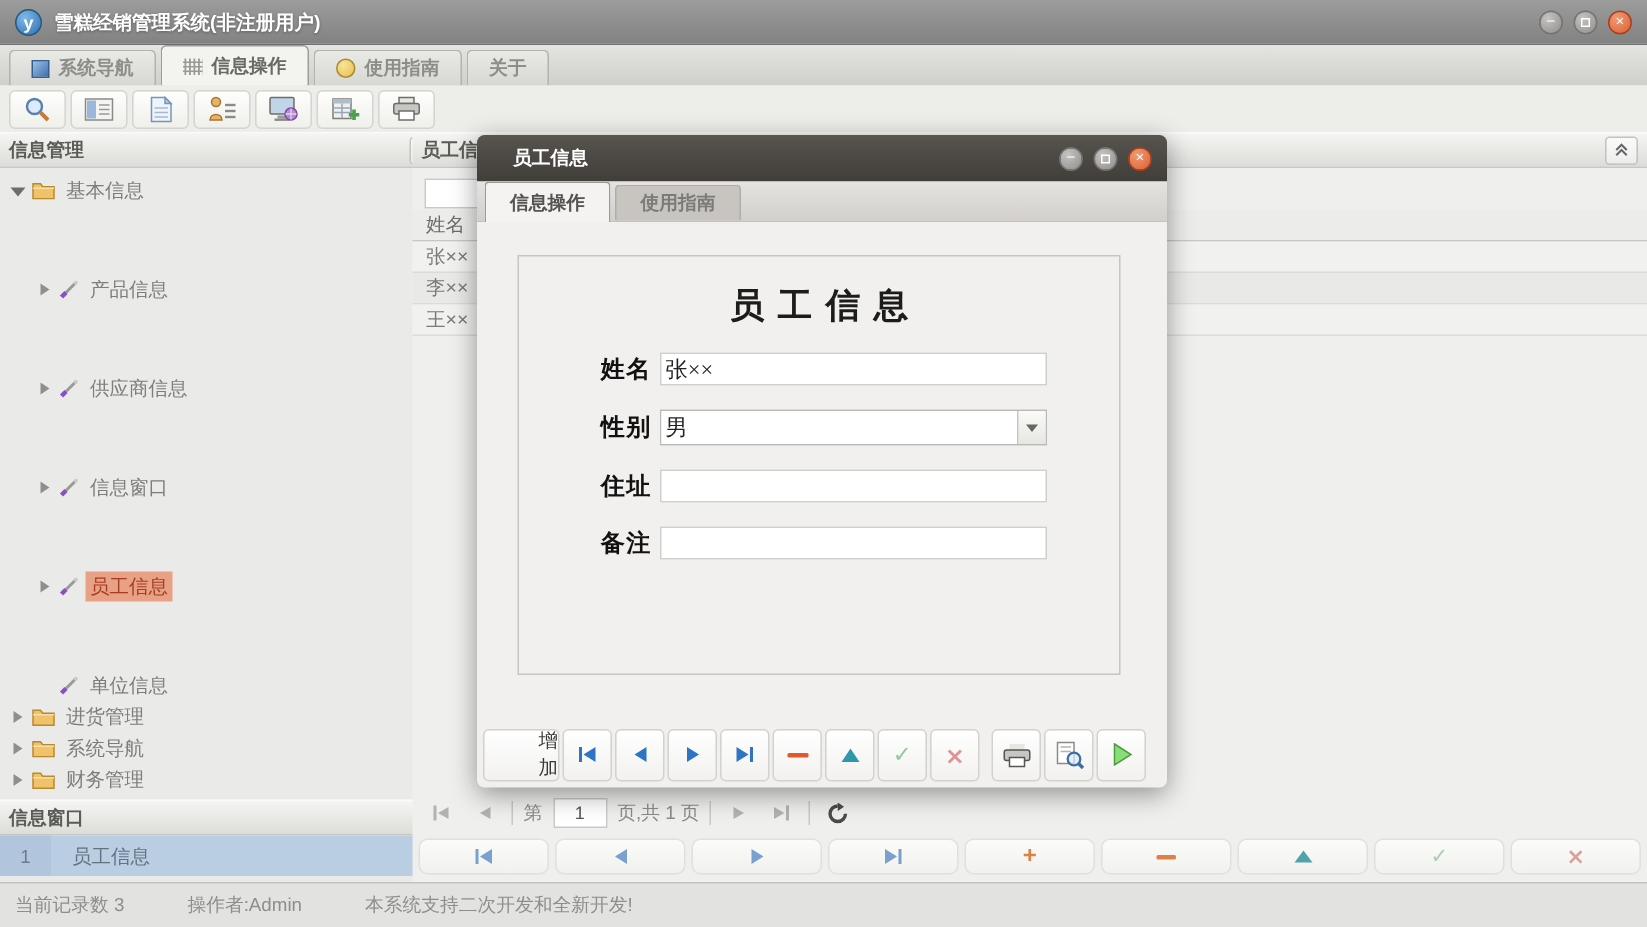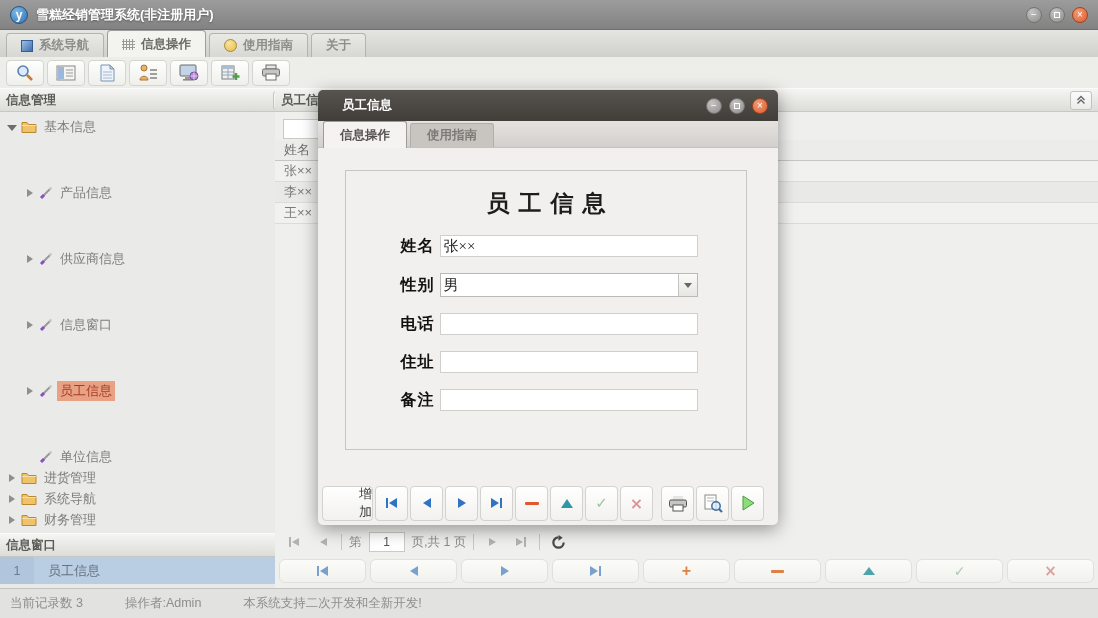--- a/index.html
+++ b/index.html
@@ -495,24 +495,20 @@
         <div class="frow">
           <label>性别</label>
           <div class="fselect">
             <input value="男" style="">
             <div class="dd-btn">
                 <span class="dd-arr"></span>
               </div>
           </div>
         </div>
         <div class="frow">
-          <label>电话</label>
-          <input class="finput" value="" style="">
-        </div>
-        <div class="frow">
           <label>住址</label>
           <input class="finput" value="" style="">
         </div>
         <div class="frow">
           <label>备注</label>
           <input class="finput" value="" style="">
         </div>
       </div>
     </div>
 

